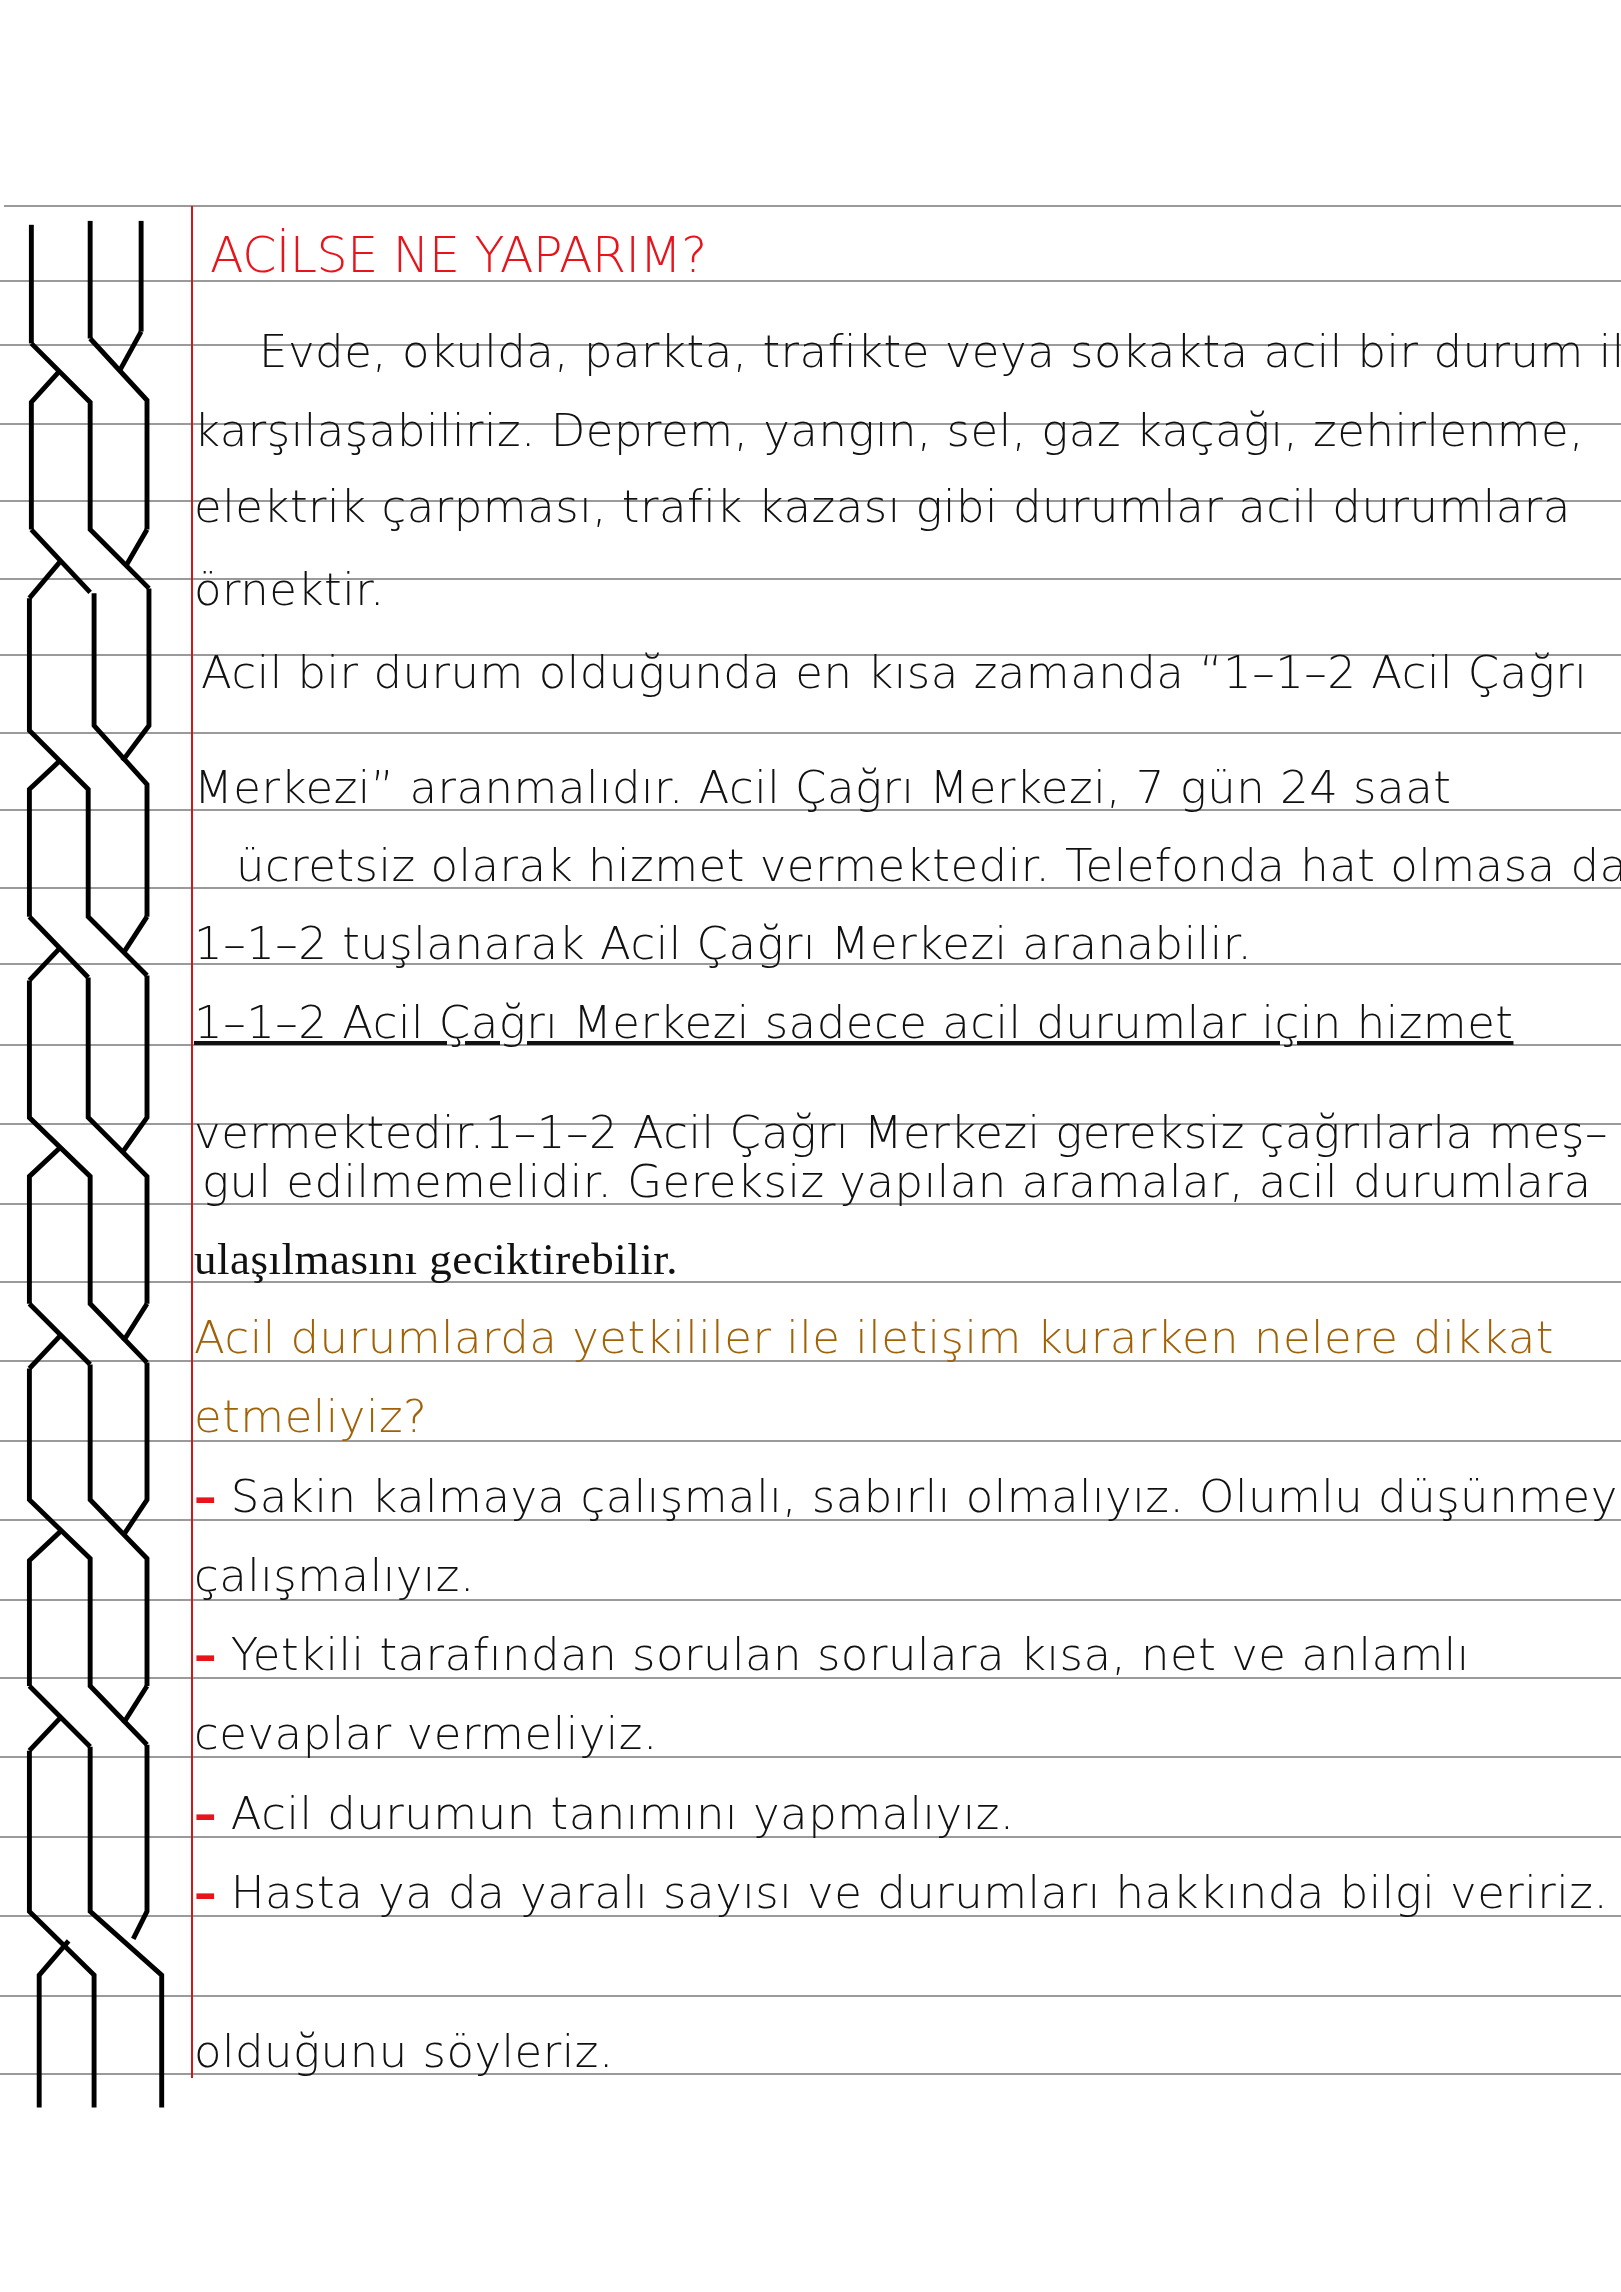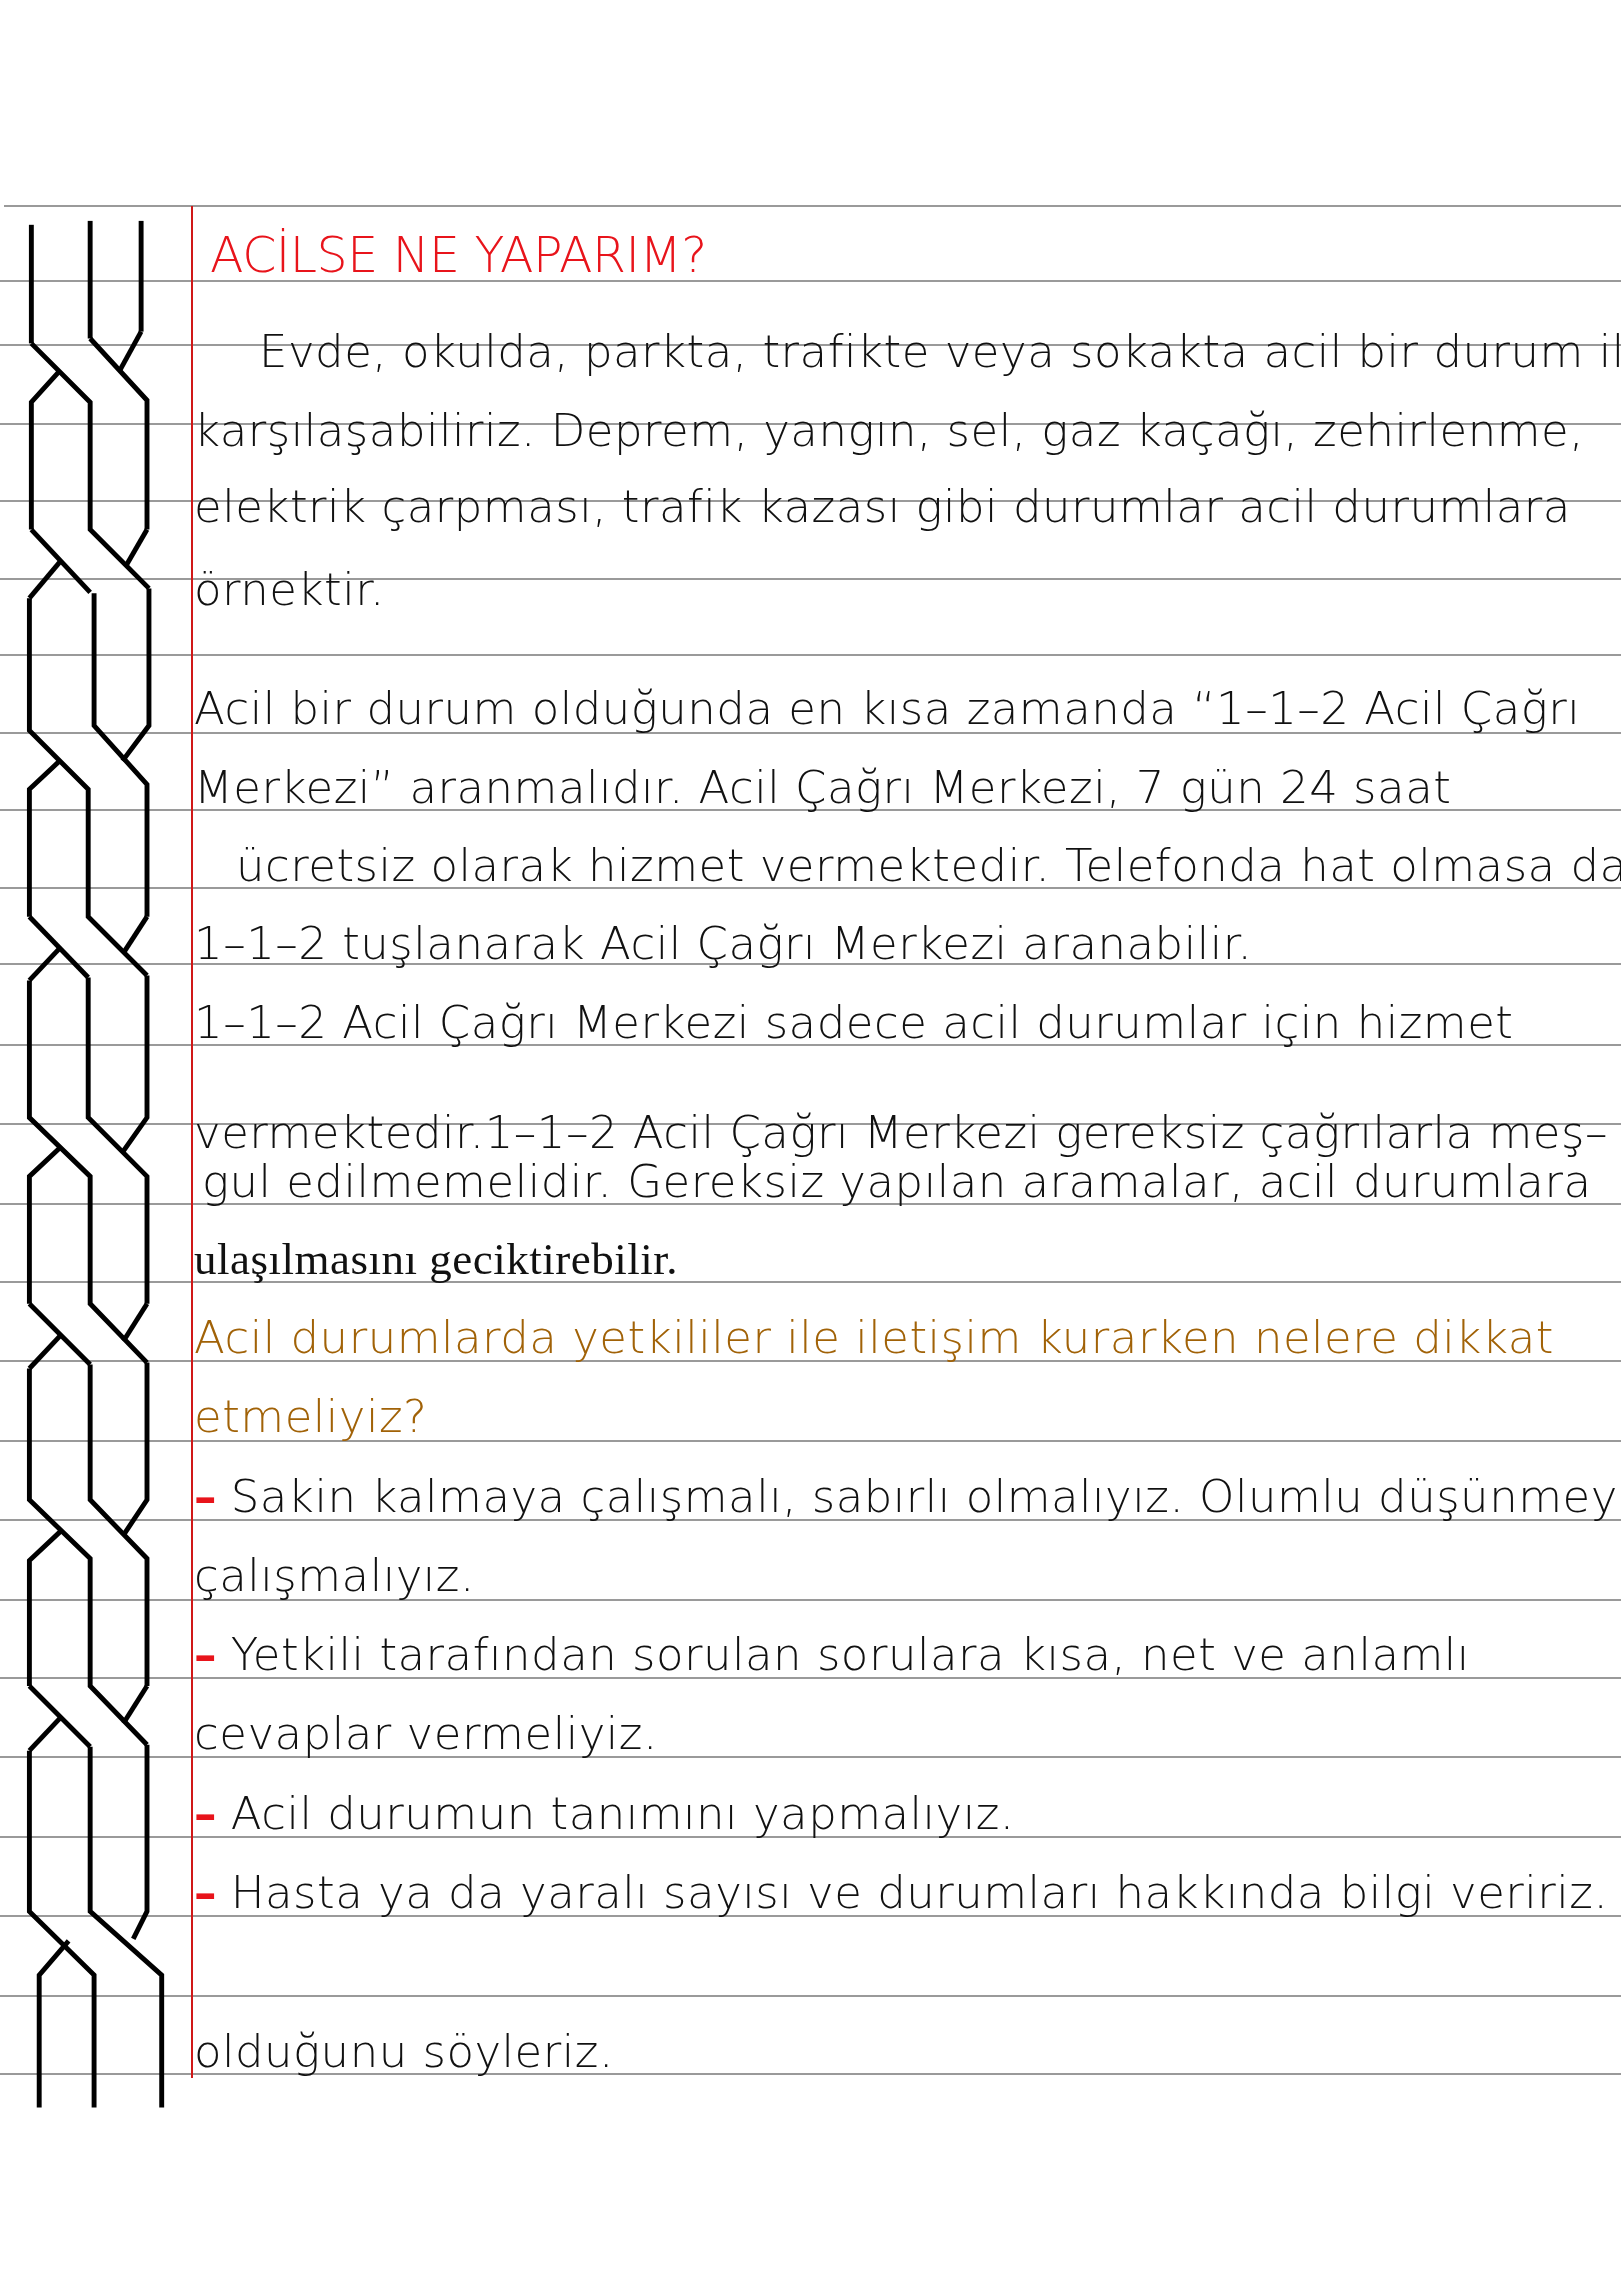--- a/index.html
+++ b/index.html
@@ -94,26 +94,26 @@
     </g>
   </svg>
 
   <div class="title">ACİLSE NE YAPARIM?</div>
 
   <div class="line indent" style="top:329px;">Evde, okulda, parkta, trafikte veya sokakta acil bir durum ile</div>
   <div class="line" style="top:408px;">karşılaşabiliriz. Deprem, yangın, sel, gaz kaçağı, zehirlenme,</div>
   <div class="line" style="top:484px;">elektrik çarpması, trafik kazası gibi durumlar acil durumlara</div>
   <div class="line" style="top:567px;">örnektir.</div>
 
-  <div class="line" style="top:686px;">Acil bir durum olduğunda en kısa zamanda “1–1–2 Acil Çağrı</div>
+  <div class="line" style="top:650px;padding-left:7px;">Acil bir durum olduğunda en kısa zamanda “1–1–2 Acil Çağrı</div>
   <div class="line" style="top:765px;">Merkezi” aranmalıdır. Acil Çağrı Merkezi, 7 gün 24 saat</div>
   <div class="line" style="top:843px;margin-left:42px;">ücretsiz olarak hizmet vermektedir. Telefonda hat olmasa da</div>
   <div class="line" style="top:921px;">1–1–2 tuşlanarak Acil Çağrı Merkezi aranabilir.</div>
 
-  <div class="line" style="top:1000px;">1–1–2 Acil Çağrı Merkezi sadece acil durumlar için hizmet</div>
+  <div class="line" style="top:1000px;text-decoration:underline;">1–1–2 Acil Çağrı Merkezi sadece acil durumlar için hizmet</div>
   <div class="line" style="top:1110px;">vermektedir.1–1–2 Acil Çağrı Merkezi gereksiz çağrılarla meş–</div>
   <div class="line" style="top:1159px;padding-left:8px;">gul edilmemelidir. Gereksiz yapılan aramalar, acil durumlara</div>
   <div class="line" style="top:1237px;font-family:Liberation Serif, serif;">ulaşılmasını geciktirebilir.</div>
 
   <div class="line red" style="top:1315px;">Acil durumlarda yetkililer ile iletişim kurarken nelere dikkat</div>
   <div class="line red" style="top:1394px;">etmeliyiz?</div>
 
   <div class="line" style="top:1474px;">
     <span class="dash">–</span><span>Sakin kalmaya çalışmalı, sabırlı olmalıyız. Olumlu düşünmeye</span>
   </div>

